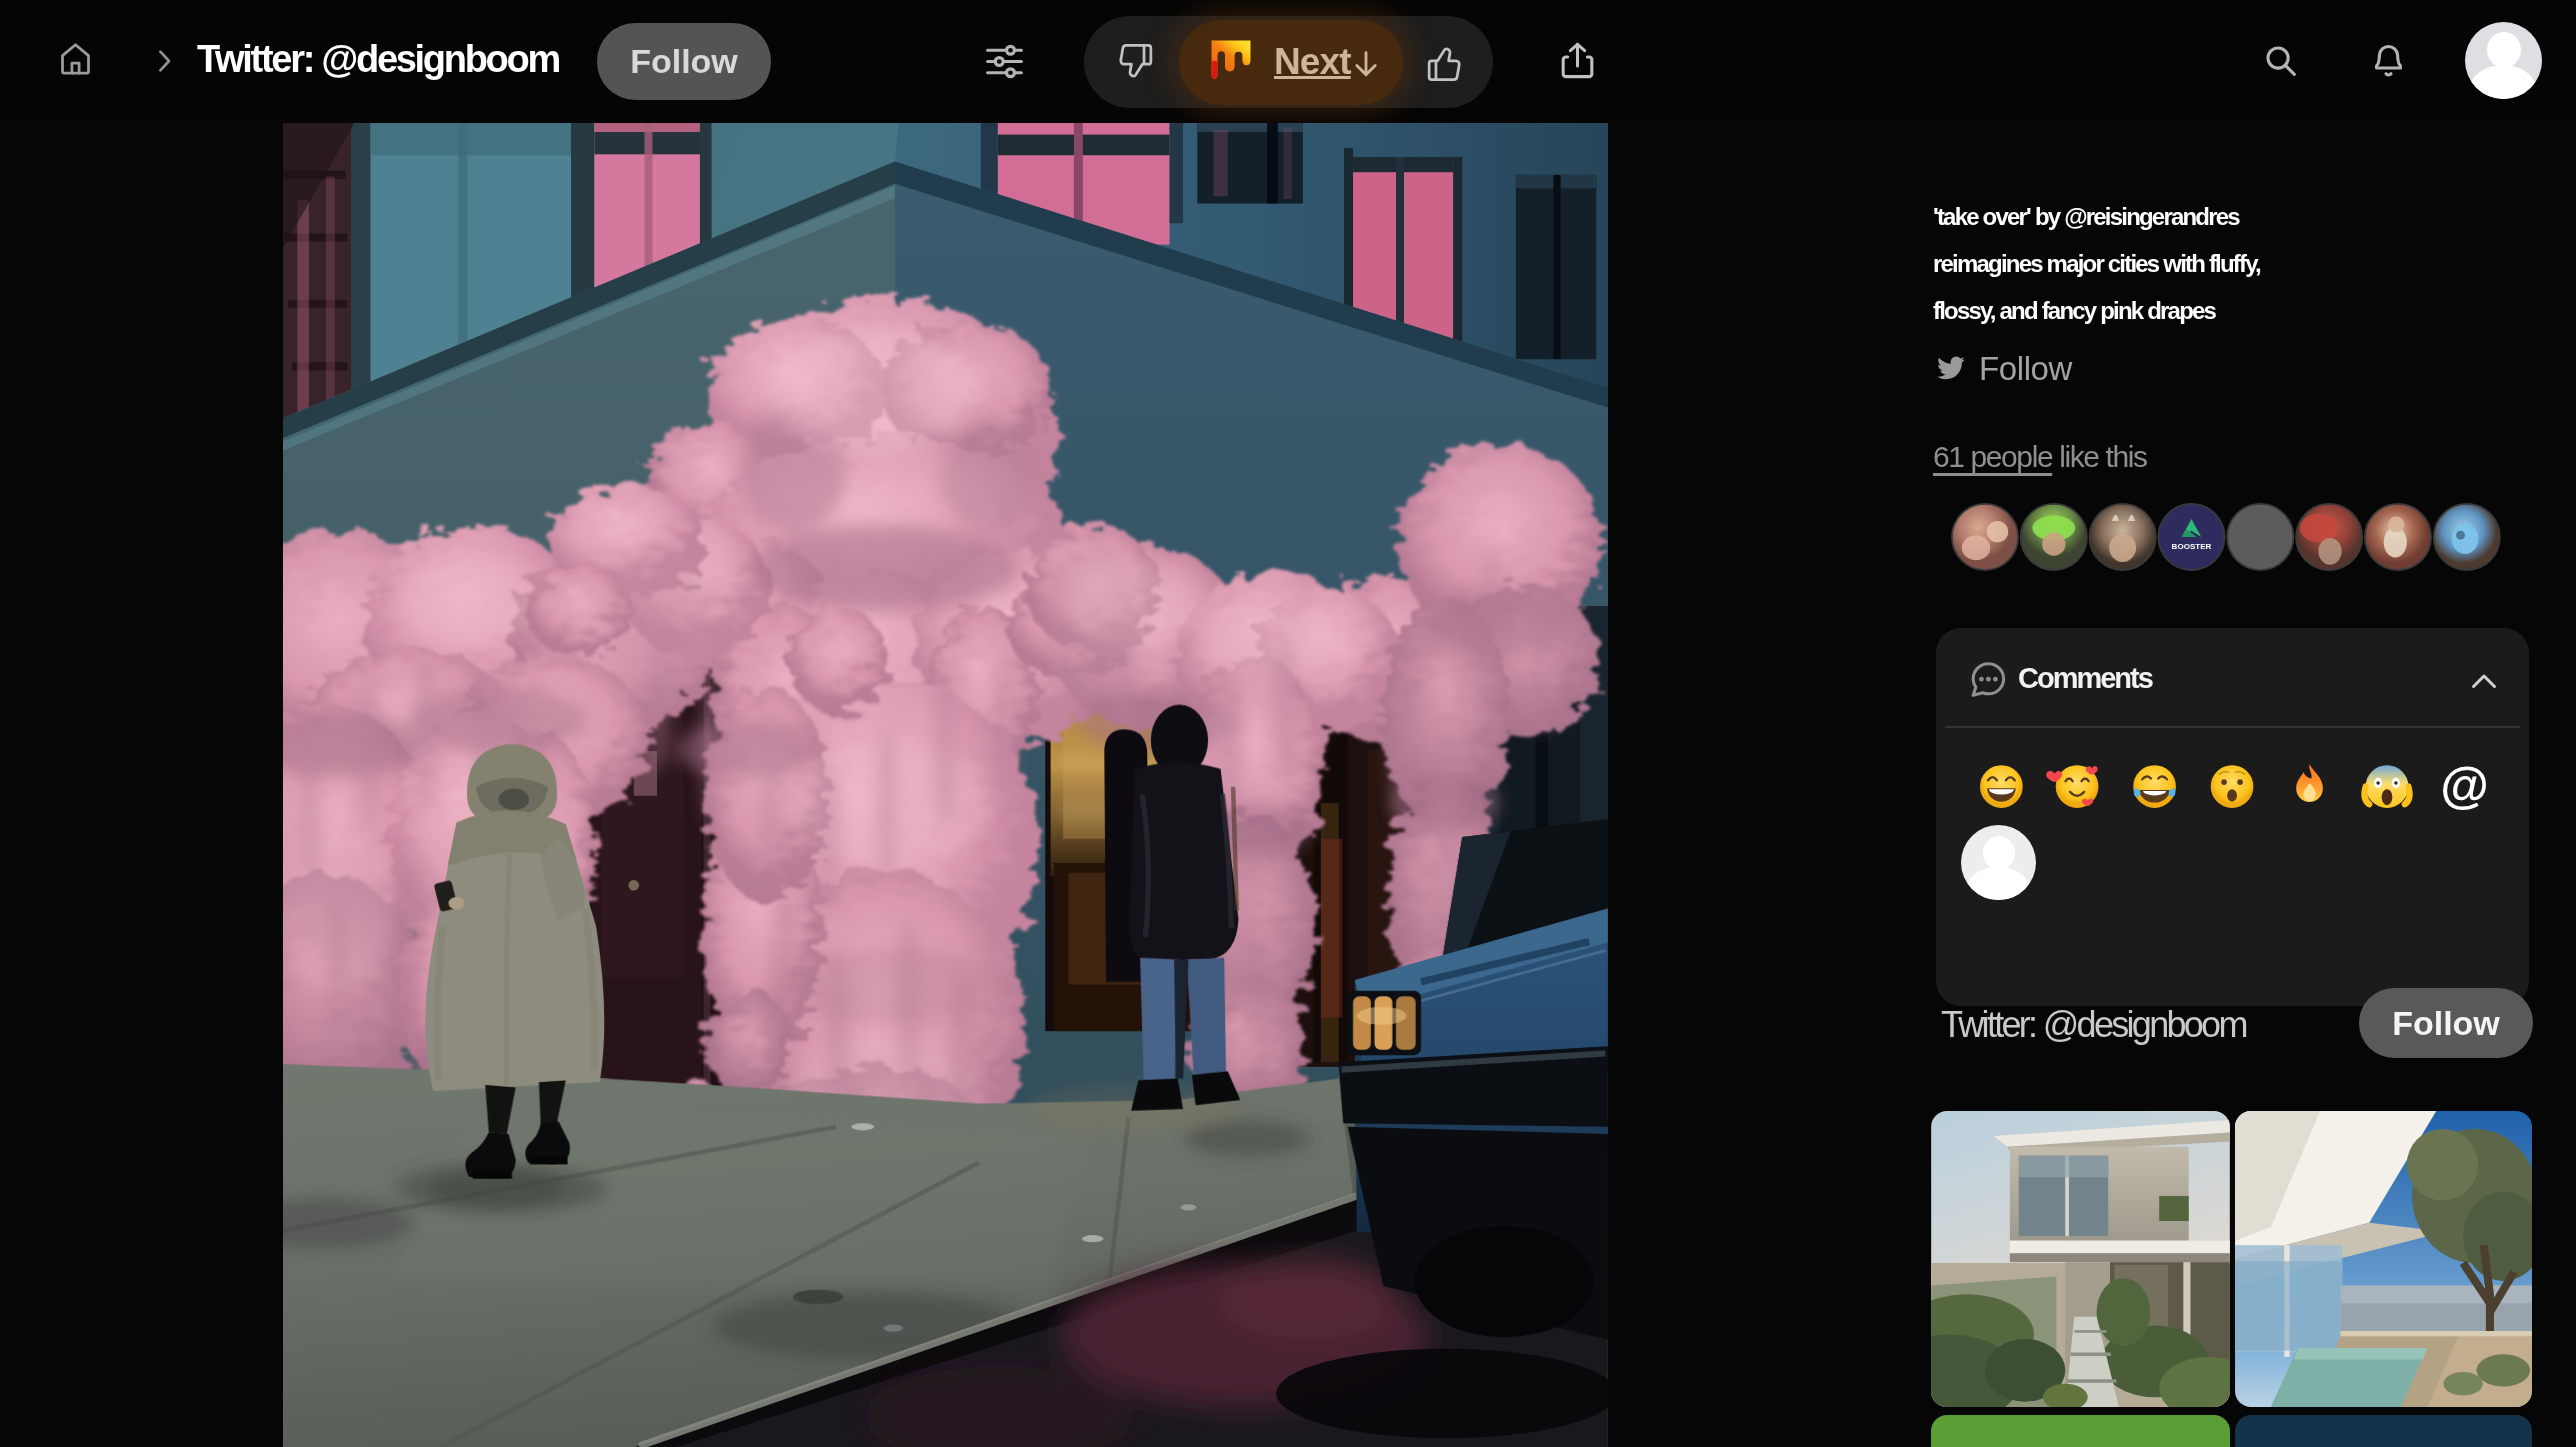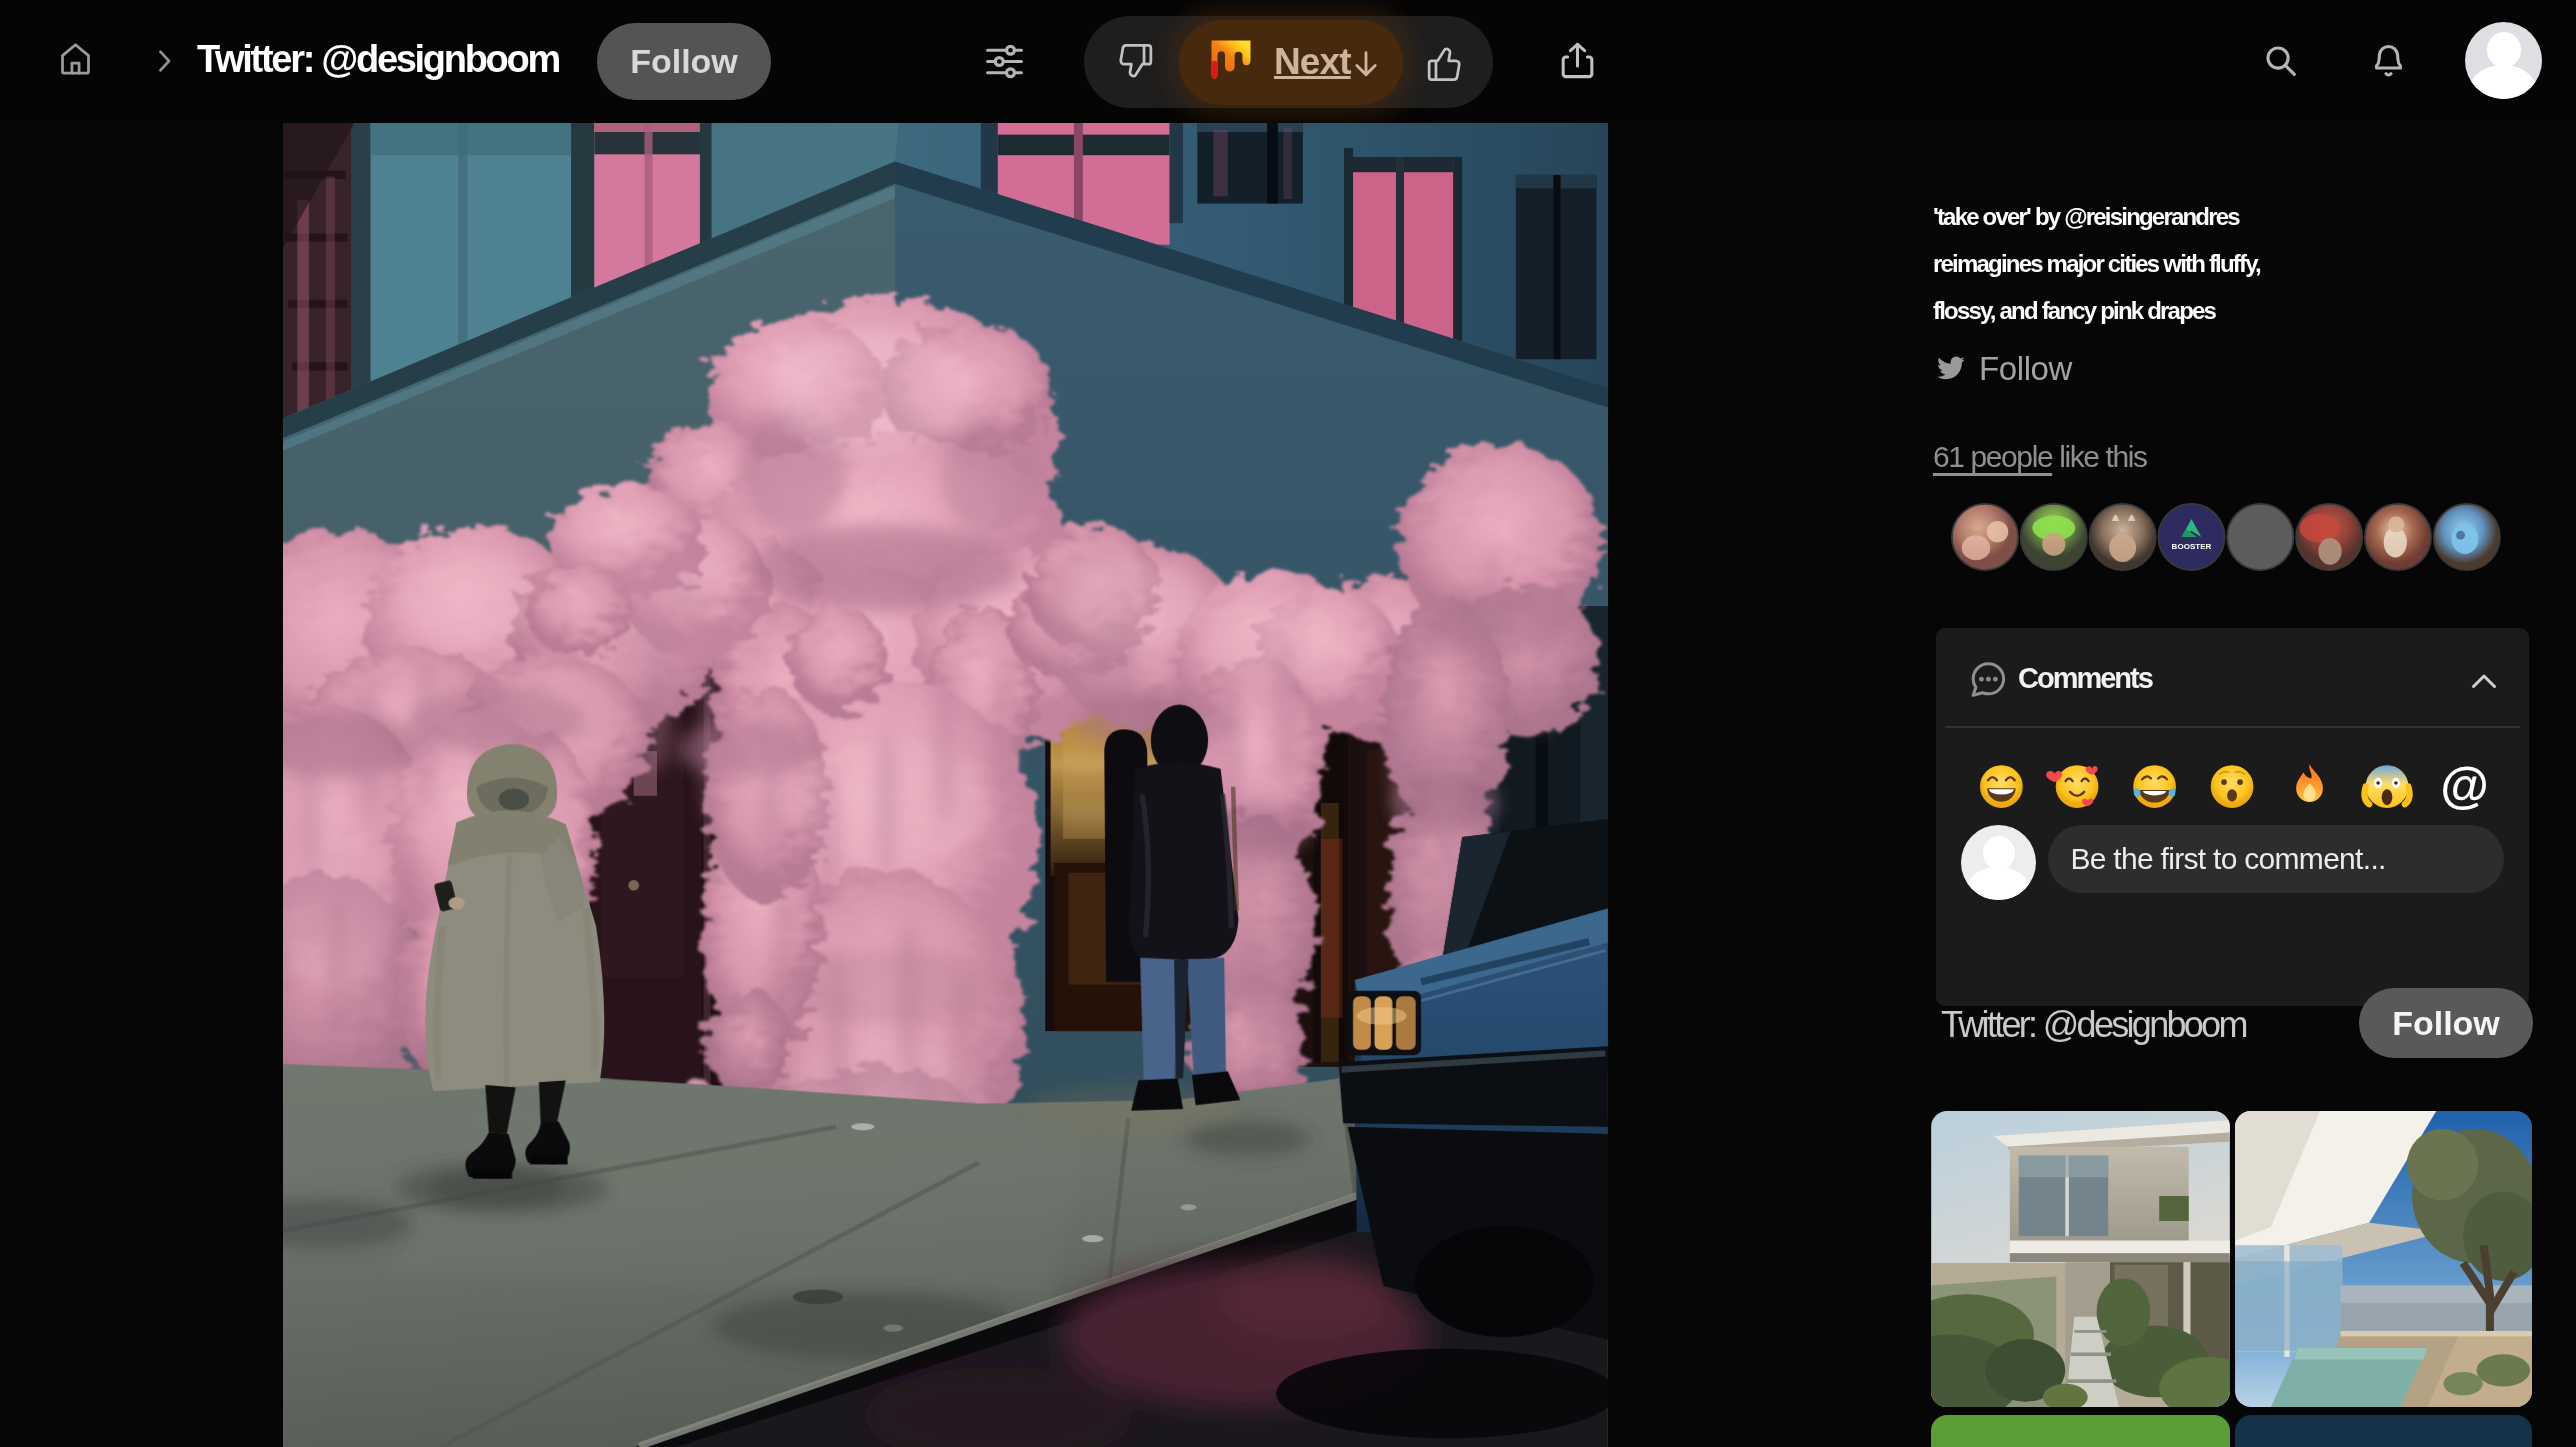--- a/index.html
+++ b/index.html
@@ -493,21 +493,21 @@
     <path d="M180 22 q4 -14 8 0 Z M198 22 q4 -14 8 0 Z" fill="#ddd2c2" opacity="0.9"></path>
     <ellipse cx="412" cy="30" rx="22" ry="16" fill="#c5483c" opacity="0.85"></ellipse>
     <ellipse cx="424" cy="56" rx="13" ry="15" fill="#b09480" opacity="0.9"></ellipse>
     <ellipse cx="497" cy="46" rx="13" ry="17" fill="#e6d6c2" opacity="0.9"></ellipse>
     <circle cx="498" cy="26" r="9" fill="#d8b49a" opacity="0.95"></circle>
     <ellipse cx="575" cy="42" rx="15" ry="17" fill="#7ec2ea" opacity="0.95"></ellipse>
     <circle cx="570" cy="38" r="5" fill="#2a4a66" opacity="0.6"></circle>
   </svg>
 </div>
 
-<div class="abs" style="left:1936px;top:628px;width:593px;height:378px;background:#1b1b1b;border-radius:9px;">
+<div class="abs" style="left:1936px;top:628px;width:593px;height:378px;background:#1b1b1b;border-radius:25px;">
   <svg class="abs" style="left:29.5px;top:29.5px;" width="43" height="43" viewBox="0 0 24 24" fill="none" stroke="#8f8f8f" stroke-width="1.7" stroke-linejoin="round">
     <path d="M21 11.6a8.4 8.4 0 0 1-8.5 8.4 9 9 0 0 1-3.2-.6L4 20.8l1.5-4.5A8 8 0 0 1 4 11.6a8.4 8.4 0 0 1 8.5-8.4A8.4 8.4 0 0 1 21 11.6Z"></path>
     <circle cx="8.6" cy="11.8" r="0.5" fill="#8f8f8f"></circle>
       <circle cx="12.5" cy="11.8" r="0.5" fill="#8f8f8f"></circle>
       <circle cx="16.4" cy="11.8" r="0.5" fill="#8f8f8f"></circle>
   </svg>
   <div class="abs" style="left:82px;top:34px;font-size:29px;font-weight:700;color:#f2f2f2;letter-spacing:-2px;">Comments</div>
   <svg class="abs" style="left:530px;top:36px;" width="36" height="36" viewBox="0 0 24 24" fill="none" stroke="#cfcfcf" stroke-width="2" stroke-linecap="round" stroke-linejoin="round">
     <path d="M5 15l7-7 7 7"></path>
   </svg>
@@ -581,21 +581,20 @@
     </g>
 
     <text x="592" y="50" text-anchor="middle" font-family="Liberation Sans" font-size="56" font-weight="700" fill="#ffffff">@</text>
   </svg>
   </div>
 
   <div class="abs" style="left:25px;top:197px;width:75px;height:75px;border-radius:50%;background:#ededef;overflow:hidden;">
     <div class="abs" style="left:21.5px;top:10.7px;width:32px;height:34px;border-radius:50%;background:#fff;"></div>
     <div class="abs" style="left:5.4px;top:42px;width:64px;height:45px;border-radius:50% 50% 0 0;background:#fff;"></div>
   </div>
-  <div class="abs" style="left:112px;top:197px;width:456px;height:68px;border-radius:34px;background:#2d2d2d;color:#ececec;font-size:30px;line-height:68px;letter-spacing:-0.7px;padding-left:22.4px;box-sizing:border-box;">Be the first to comment...</div>
 </div>
 
 <div class="abs" style="left:1941px;top:1004px;font-size:36px;color:#c9c9c9;letter-spacing:-2.7px;">Twitter: @designboom</div>
 <div class="abs" style="left:2359px;top:988px;width:174px;height:70px;border-radius:36px;background:#595959;color:#f5f5f5;font-size:34px;font-weight:700;text-align:center;line-height:70px;">Follow</div>
 
 <div class="abs" id="thumb1" style="left:1931px;top:1111px;width:299px;height:296px;border-radius:16px;overflow:hidden;">
   <svg width="299" height="296" viewBox="0 0 334 331">
     <defs>
       <linearGradient id="t1sky" x1="0" y1="0" x2="0.3" y2="1">
           <stop offset="0" stop-color="#b9cfdd"></stop>

